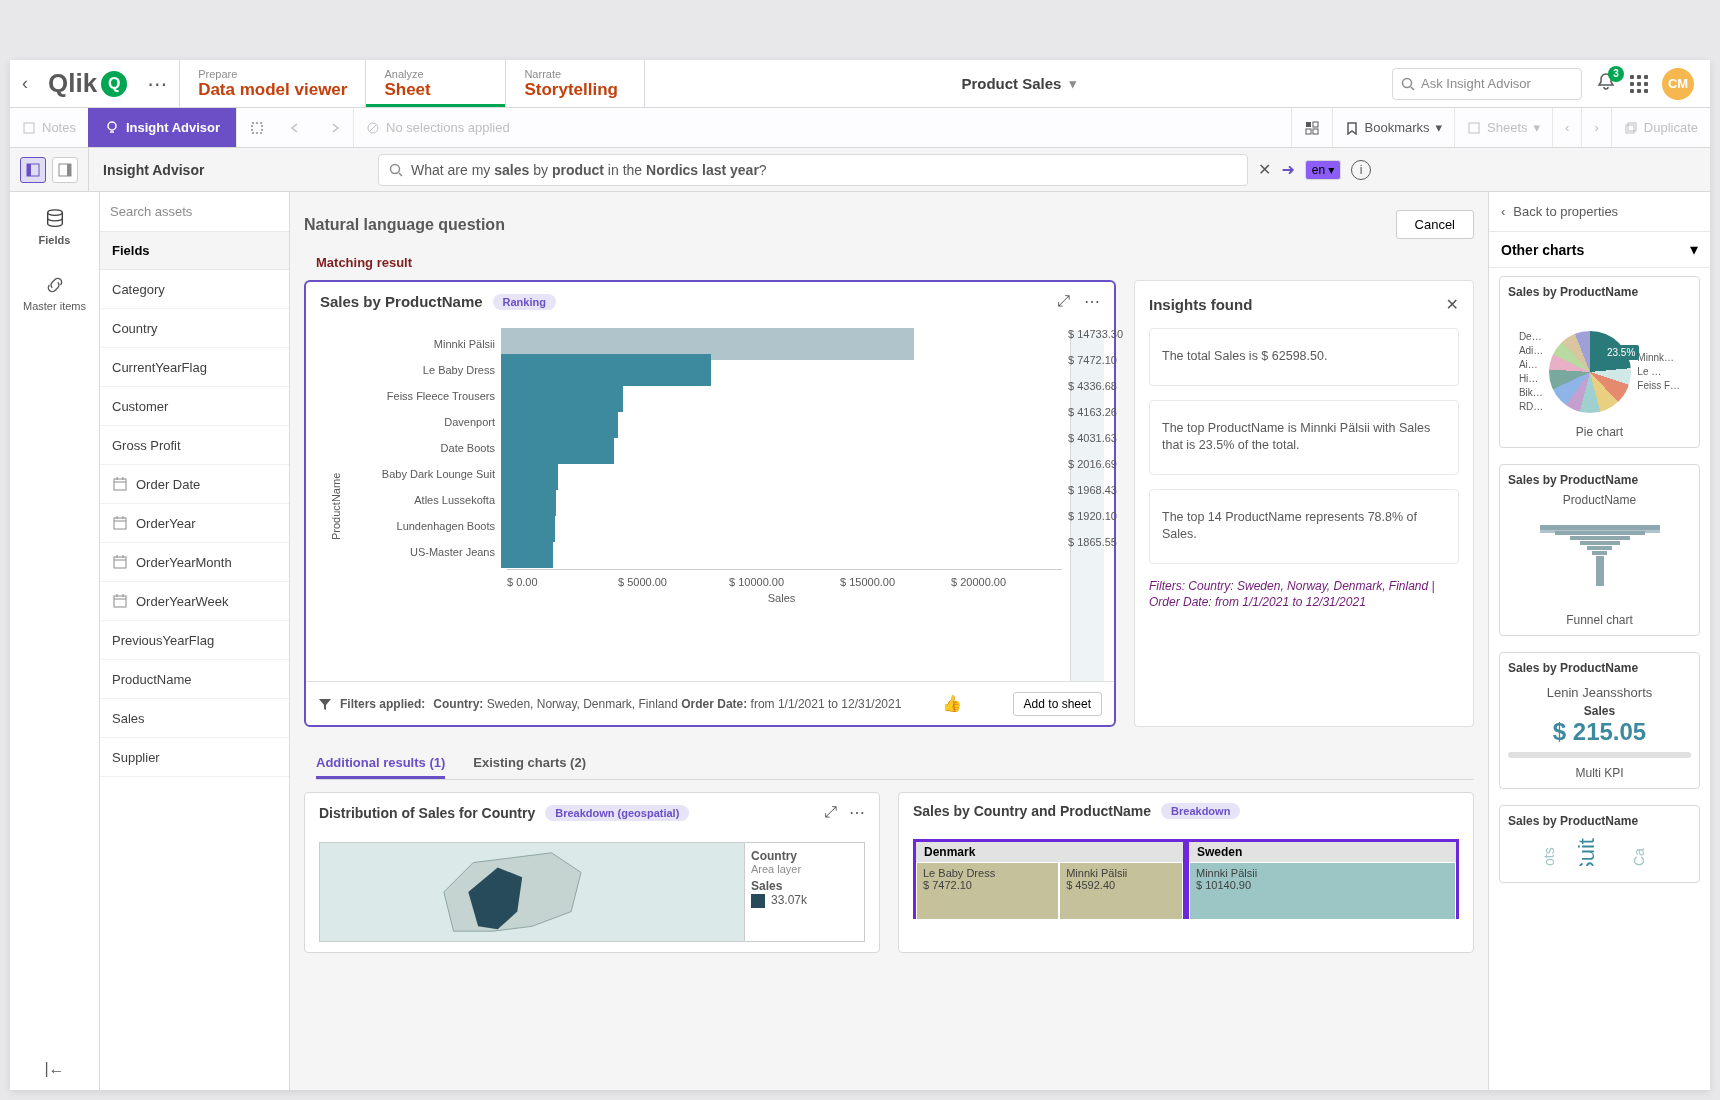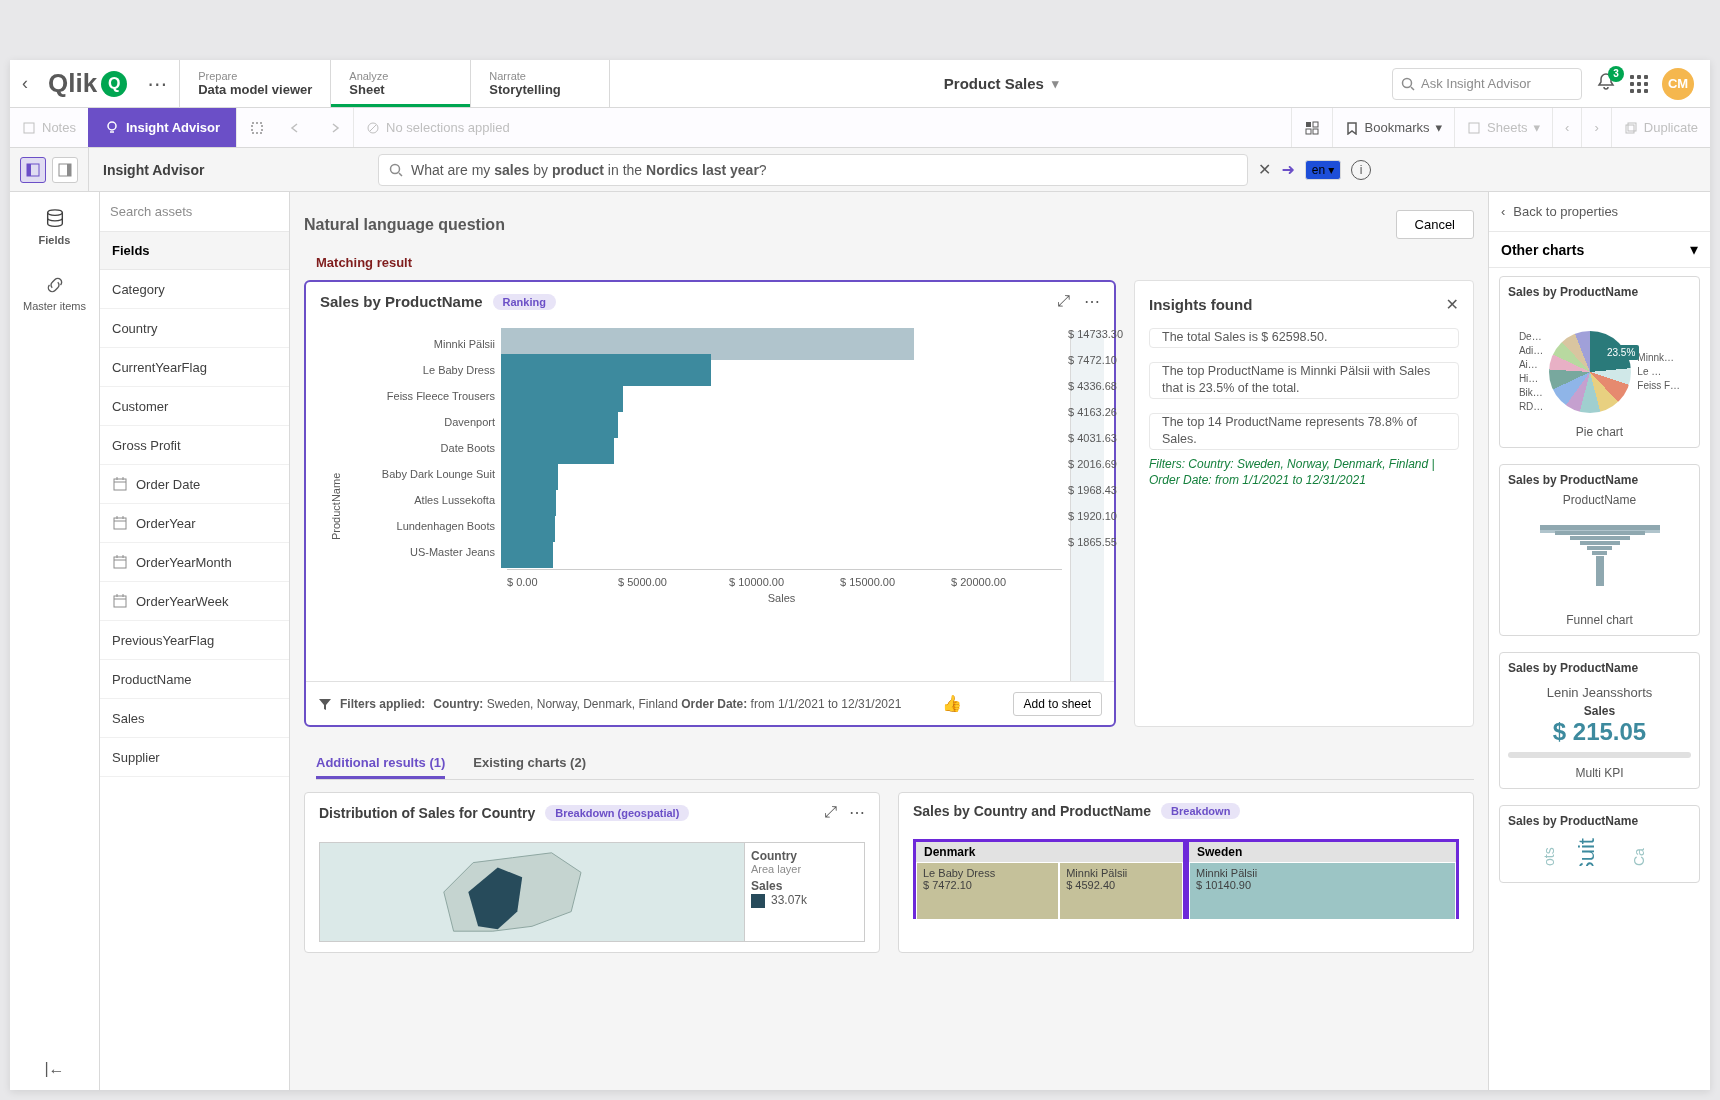--- a/index.html
+++ b/index.html
@@ -9,21 +9,21 @@
 
 .topbar { height: 48px; border-bottom: 1px solid #d9d9d9; display: flex; align-items: center; background: #fff; }
 .back-btn { width: 30px; display: flex; align-items: center; justify-content: center; cursor: pointer; font-size: 18px; color: #595959; }
 .logo { font-size: 26px; font-weight: 700; color: #595959; display: flex; align-items: center; padding: 0 8px; }
 .logo-q { width: 26px; height: 26px; border-radius: 50%; background: #00a651; margin-left: 4px; display: flex; align-items: center; justify-content: center; color: #fff; font-size: 16px; font-weight: 700; }
 .more-dots { padding: 0 12px; color: #595959; font-size: 20px; cursor: pointer; }
 .nav-tabs { display: flex; height: 100%; }
 .nav-tab { border-left: 1px solid #d9d9d9; padding: 6px 18px; display: flex; flex-direction: column; justify-content: center; cursor: pointer; min-width: 140px; position: relative; }
 .nav-tab.active::after { content:''; position:absolute; bottom:0; left:0; right:0; height:3px; background:#00a651; }
 .nav-tab-sub { font-size: 11px; color: #8c8c8c; }
-.nav-tab-main { font-size: 13px; font-weight: 600; color: #404040; }
+.nav-tab-main { font-size: 17px; font-weight: 600; color: #c2410c; }
 .nav-tab.end { border-right: 1px solid #d9d9d9; }
 .title-center { flex: 1; display: flex; align-items: center; justify-content: center; gap: 8px; font-size: 15px; font-weight: 600; color: #404040; }
 .title-center .chev { font-size: 13px; color: #8c8c8c; }
 .top-right { display: flex; align-items: center; gap: 14px; padding-right: 16px; }
 .ask-box { width: 190px; height: 32px; border: 1px solid #d9d9d9; border-radius: 4px; display: flex; align-items: center; padding: 0 8px; gap: 6px; color: #8c8c8c; font-size: 13px; }
 .bell-wrap { position: relative; }
 .badge { position: absolute; top: -6px; right: -8px; background: #00a651; color: #fff; font-size: 10px; border-radius: 50%; width: 16px; height: 16px; display: flex; align-items: center; justify-content: center; font-weight:700; }
 .grid-icon { width: 18px; height: 18px; display: grid; grid-template-columns: repeat(3,4px); grid-template-rows: repeat(3,4px); gap: 3px; }
 .grid-icon span { background: #595959; border-radius: 1px; }
 .avatar { width: 32px; height: 32px; border-radius: 50%; background: #f5b74e; color: #fff; display: flex; align-items: center; justify-content: center; font-weight: 700; font-size: 13px; }
@@ -40,21 +40,21 @@
 
 .querybar { height: 44px; border-bottom: 1px solid #d9d9d9; background: #f5f5f5; display: flex; align-items: center; }
 .panel-toggles { display: flex; gap: 6px; padding: 0 10px; }
 .panel-toggle { width: 26px; height: 26px; border: 1px solid #ccc; border-radius: 3px; display: flex; align-items: center; justify-content: center; cursor: pointer; background:#fff; }
 .panel-toggle.active { background: #e0dcf2; border-color:#6b4fc7; }
 .ia-label { font-weight: 700; color: #404040; font-size: 14px; padding: 0 14px; border-left:1px solid #d9d9d9; height:100%; display:flex; align-items:center; min-width:290px;}
 .query-input { flex: 1; height: 32px; max-width: 870px; border: 1px solid #d9d9d9; border-radius: 4px; background: #fff; display: flex; align-items: center; padding: 0 10px; gap: 8px; font-size: 14px; }
 .query-input .text { color:#595959; }
 .query-input .text b { font-weight:700; }
 .query-controls { display:flex; align-items:center; gap:10px; padding:0 10px; }
-.lang { border:1px solid #d9d9d9; border-radius:3px; padding:2px 6px; font-size:12px; display:flex; align-items:center; gap:3px; background:#1d4ed8;}
+.lang { border:1px solid #d9d9d9; border-radius:3px; padding:2px 6px; font-size:12px; display:flex; align-items:center; gap:3px; background:#8b5cf6;}
 
 
 .main { flex: 1; display: flex; overflow: hidden; }
 .leftrail { width: 90px; border-right: 1px solid #d9d9d9; background: #fff; display: flex; flex-direction: column; align-items:center; padding-top:12px; gap:20px; position:relative;}
 .rail-item { display:flex; flex-direction:column; align-items:center; gap:4px; font-size:11px; color:#595959; cursor:pointer; width:100%; padding:4px 0;}
 .rail-item svg { width:22px; height:22px; }
 .rail-item.active { font-weight:700; }
 .rail-bottom { position:absolute; bottom:12px; font-size:16px; color:#595959; cursor:pointer;}
 .assets-panel { width: 190px; border-right: 1px solid #d9d9d9; background: #fff; display: flex; flex-direction: column; }
 .assets-search { height: 40px; border-bottom: 1px solid #e8e8e8; display: flex; align-items: center; padding: 0 10px; font-size: 13px; color: #8c8c8c; }
@@ -89,22 +89,22 @@
 .mini-overview { width:34px; background:#eef3f5; margin-left:8px; border-left:1px solid #d9d9d9; }
 .chart-footer { border-top:1px solid #e0e0e0; height:44px; display:flex; align-items:center; padding:0 12px; font-size:12px; color:#595959; gap:8px;}
 .chart-footer .filters-label { font-weight:600; }
 .chart-footer b { font-weight:700; }
 .add-sheet-btn { margin-left:auto; border:1px solid #ccc; padding:4px 10px; border-radius:3px; font-size:12px; background:#fff; cursor:pointer;}
 .thumb-btn { margin-left:auto; margin-right:10px; color:#595959; font-size:16px; cursor:pointer;}
 
 .insights-card { width:340px; background:#fff; border:1px solid #e0e0e0; border-radius:4px; padding:14px; }
 .insights-head { display:flex; align-items:center; justify-content:space-between; }
 .insights-head h4 { font-size:15px; font-weight:700; color:#404040; }
-.insight-box { border:1px solid #e8e8e8; border-radius:4px; padding:0 12px; font-size:12.5px; color:#595959; margin-top:14px; line-height:1.4;}
-.insight-filters { font-size:12px; color:#15803d; font-style:italic; margin-top:6px; line-height:1.4;}
+.insight-box { border:1px solid #e8e8e8; border-radius:4px; padding:19px 12px; font-size:12.5px; color:#595959; margin-top:14px; line-height:1.4;}
+.insight-filters { font-size:12px; color:#701a75; font-style:italic; margin-top:14px; line-height:1.4;}
 
 .tabs-row { display:flex; gap:28px; margin:22px 0 12px 12px; border-bottom:1px solid #d9d9d9; }
 .tab-btn { font-size:13px; font-weight:700; color:#595959; padding:6px 0; cursor:pointer; }
 .tab-btn.active { color:#6b4fc7; border-bottom:3px solid #6b4fc7; }
 
 .additional-row { display:flex; gap:18px; }
 .add-card { flex:1; background:#fff; border:1px solid #d9d9d9; border-radius:4px; }
 .add-card-head { display:flex; align-items:center; padding:10px 14px; }
 .add-title { font-size:14px; font-weight:700; color:#404040; }
 .add-body { padding:10px 14px; }

